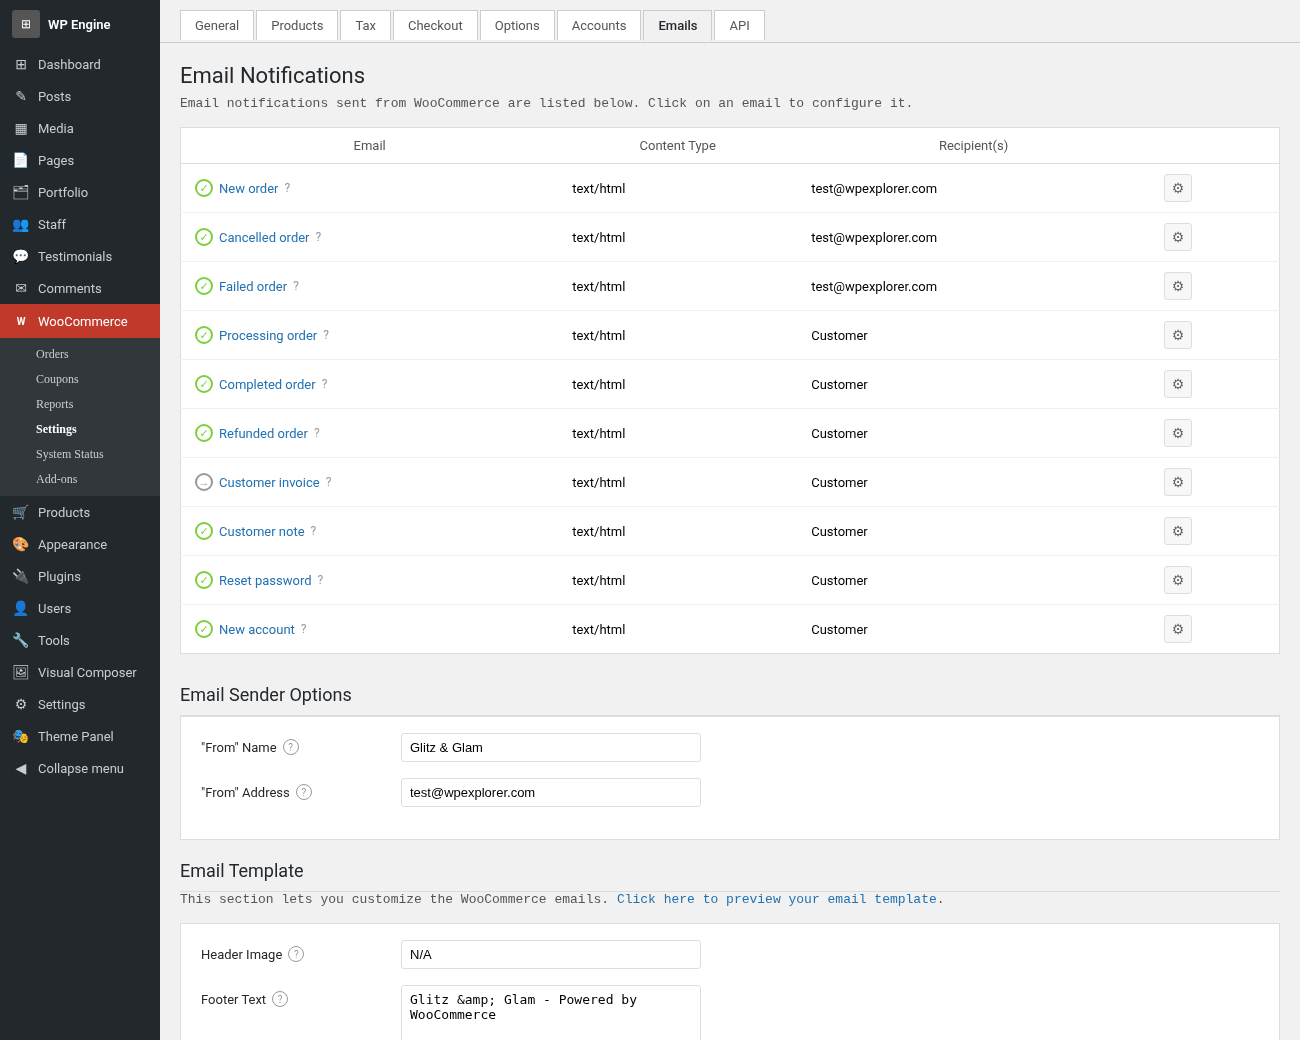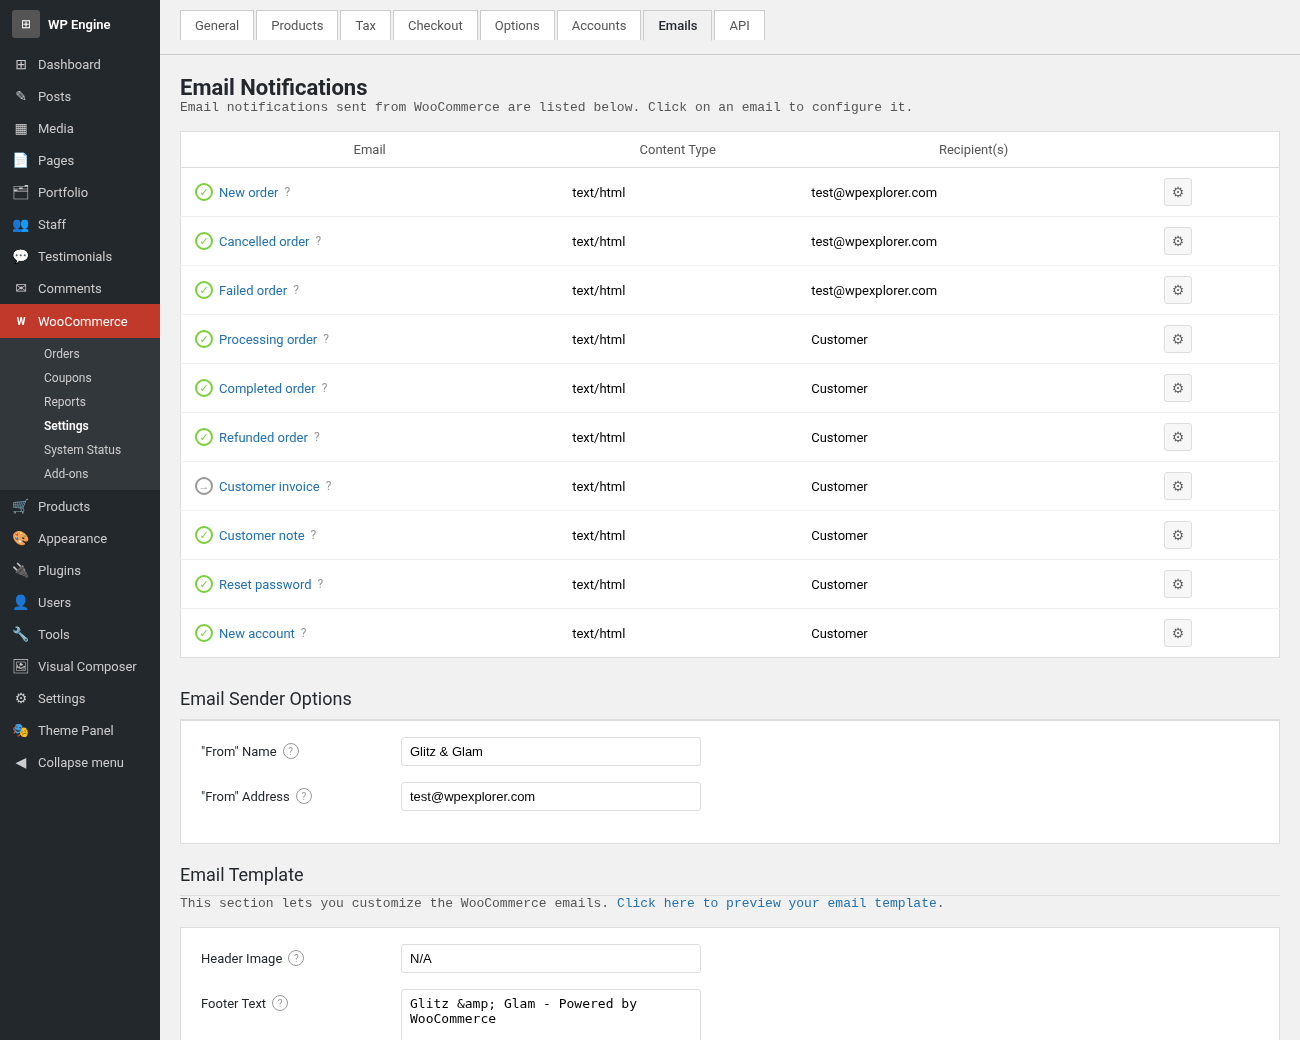--- a/index.html
+++ b/index.html
@@ -32,40 +32,40 @@
     .sidebar-logo-text { color: #fff; font-size: 13px; font-weight: 600; }
     .sidebar-item {
       display: flex; align-items: center; gap: 8px;
       padding: 8px 12px;
       color: #ccc;
       cursor: pointer;
       font-size: 13px;
     }
     .sidebar-item.active { background: #c0392b; color: #fff; }
     .sidebar-item .icon { width: 18px; text-align: center; font-size: 14px; }
-    .sidebar-sub { padding: 4px 8px; background: #32373c; }
+    .sidebar-sub { padding: 4px 0; background: #32373c; font-family: Liberation Serif, serif; }
     .sidebar-sub-item {
       padding: 5px 12px 5px 36px;
       color: #ccc;
       cursor: pointer;
       font-size: 12px;
     }
     .sidebar-sub-item.active { color: #fff; font-weight: 600; }
 
     
     #main {
       flex: 1;
       overflow-y: auto;
       background: #f1f1f1;
     }
 
     
     .tab-nav {
       background: #f1f1f1;
-      padding: 10px 20px 14px;
+      padding: 10px 20px 2px;
       display: flex; gap: 0;
       border-bottom: 1px solid #ccc;
       align-items: center;
     }
     .tab-item {
       padding: 7px 14px;
       border: 1px solid #ccc;
       border-bottom: none;
       background: #fff;
       cursor: pointer;
@@ -74,23 +74,23 @@
       margin-right: 2px;
     }
     .tab-item.active { background: #f1f1f1; border-bottom: 1px solid #f1f1f1; color: #23282d; font-weight: 500; margin-bottom: -1px; z-index: 1; position: relative; }
 
     
     .content { padding: 20px; }
 
     
     .section-title {
       font-size: 22px;
-      font-weight: 700;
+      font-weight: 400;
       color: #23282d;
-      margin-bottom: 0;
+      margin-bottom: 8px;
     }
     .section-desc { color: #555; font-size: 13px; margin-bottom: 16px; font-family: Liberation Mono, monospace; }
 
     
     .email-table {
       width: 100%;
       background: #fff;
       border: 1px solid #ddd;
       border-collapse: collapse;
       margin-bottom: 30px;

